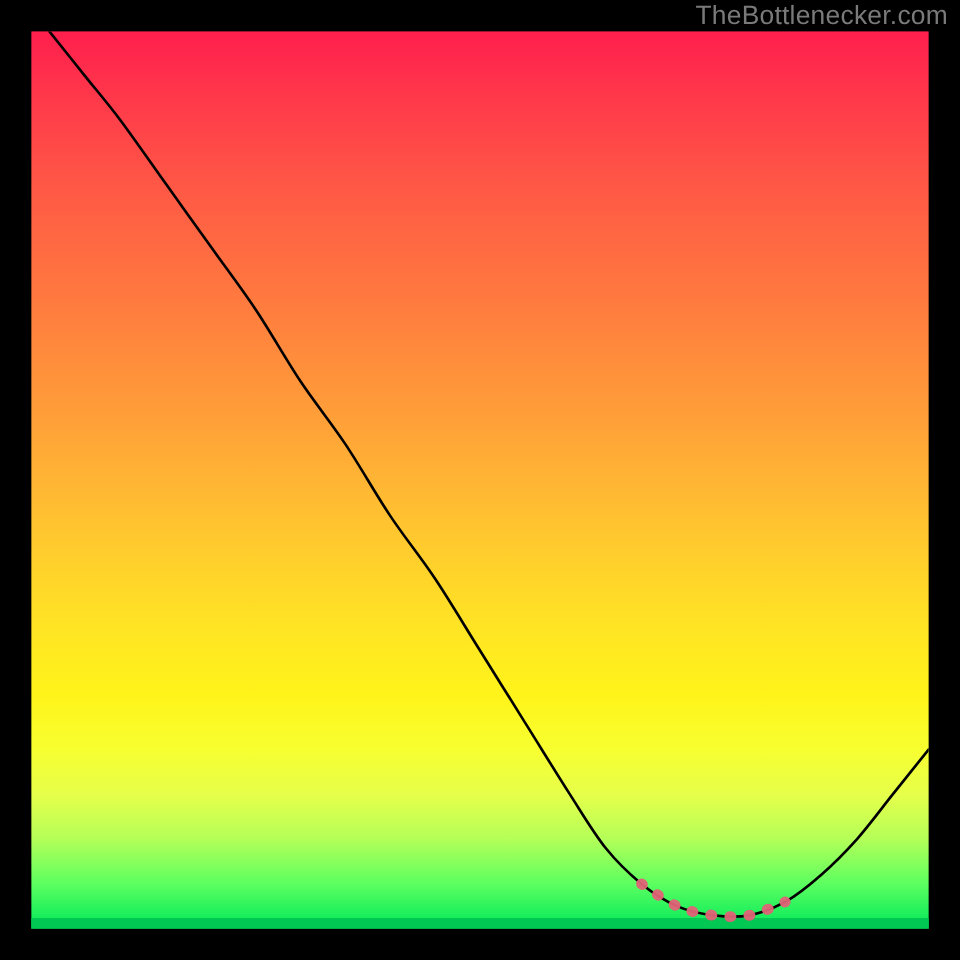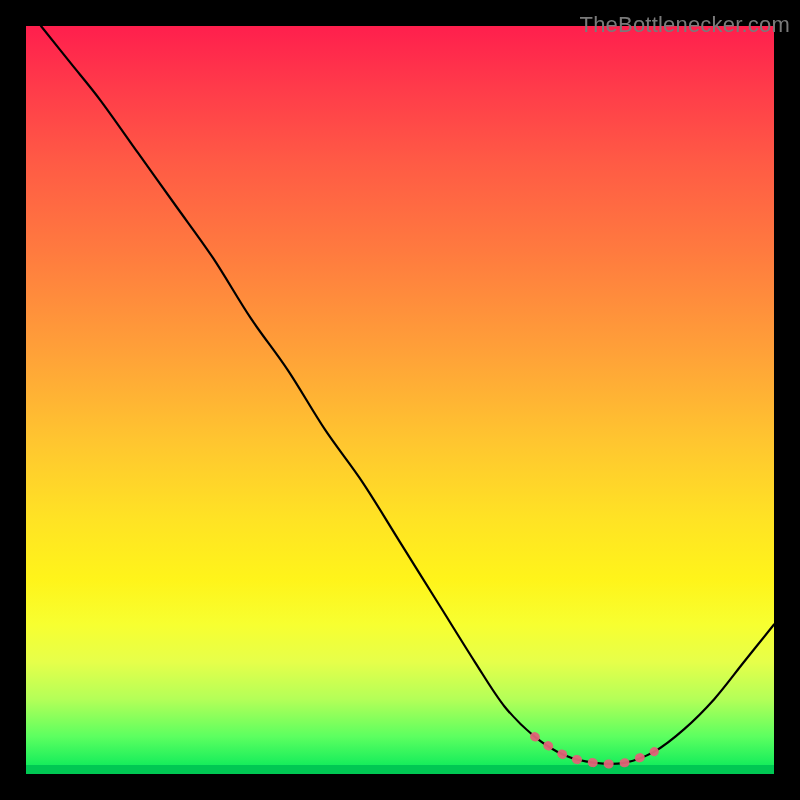--- a/index.html
+++ b/index.html
@@ -1,20 +1,20 @@
 <!DOCTYPE html>
 <html><head>
 <meta charset="utf-8">
 <style>
   * { margin: 0; padding: 0; box-sizing: border-box; }
   html, body { width: 800px; height: 800px; background: #000; overflow: hidden; }
   .wrap { position: relative; width: 800px; height: 800px; background: #000; }
   .attribution {
     position: absolute;
-    top: 12px;
+    top: 0;
     right: 10px;
     color: #7a7a7a;
     font-family: Arial, Helvetica, sans-serif;
     font-size: 22px;
     letter-spacing: 0.2px;
     z-index: 20;
   }
   .plot-frame {
     position: absolute;
     left: 26px;

